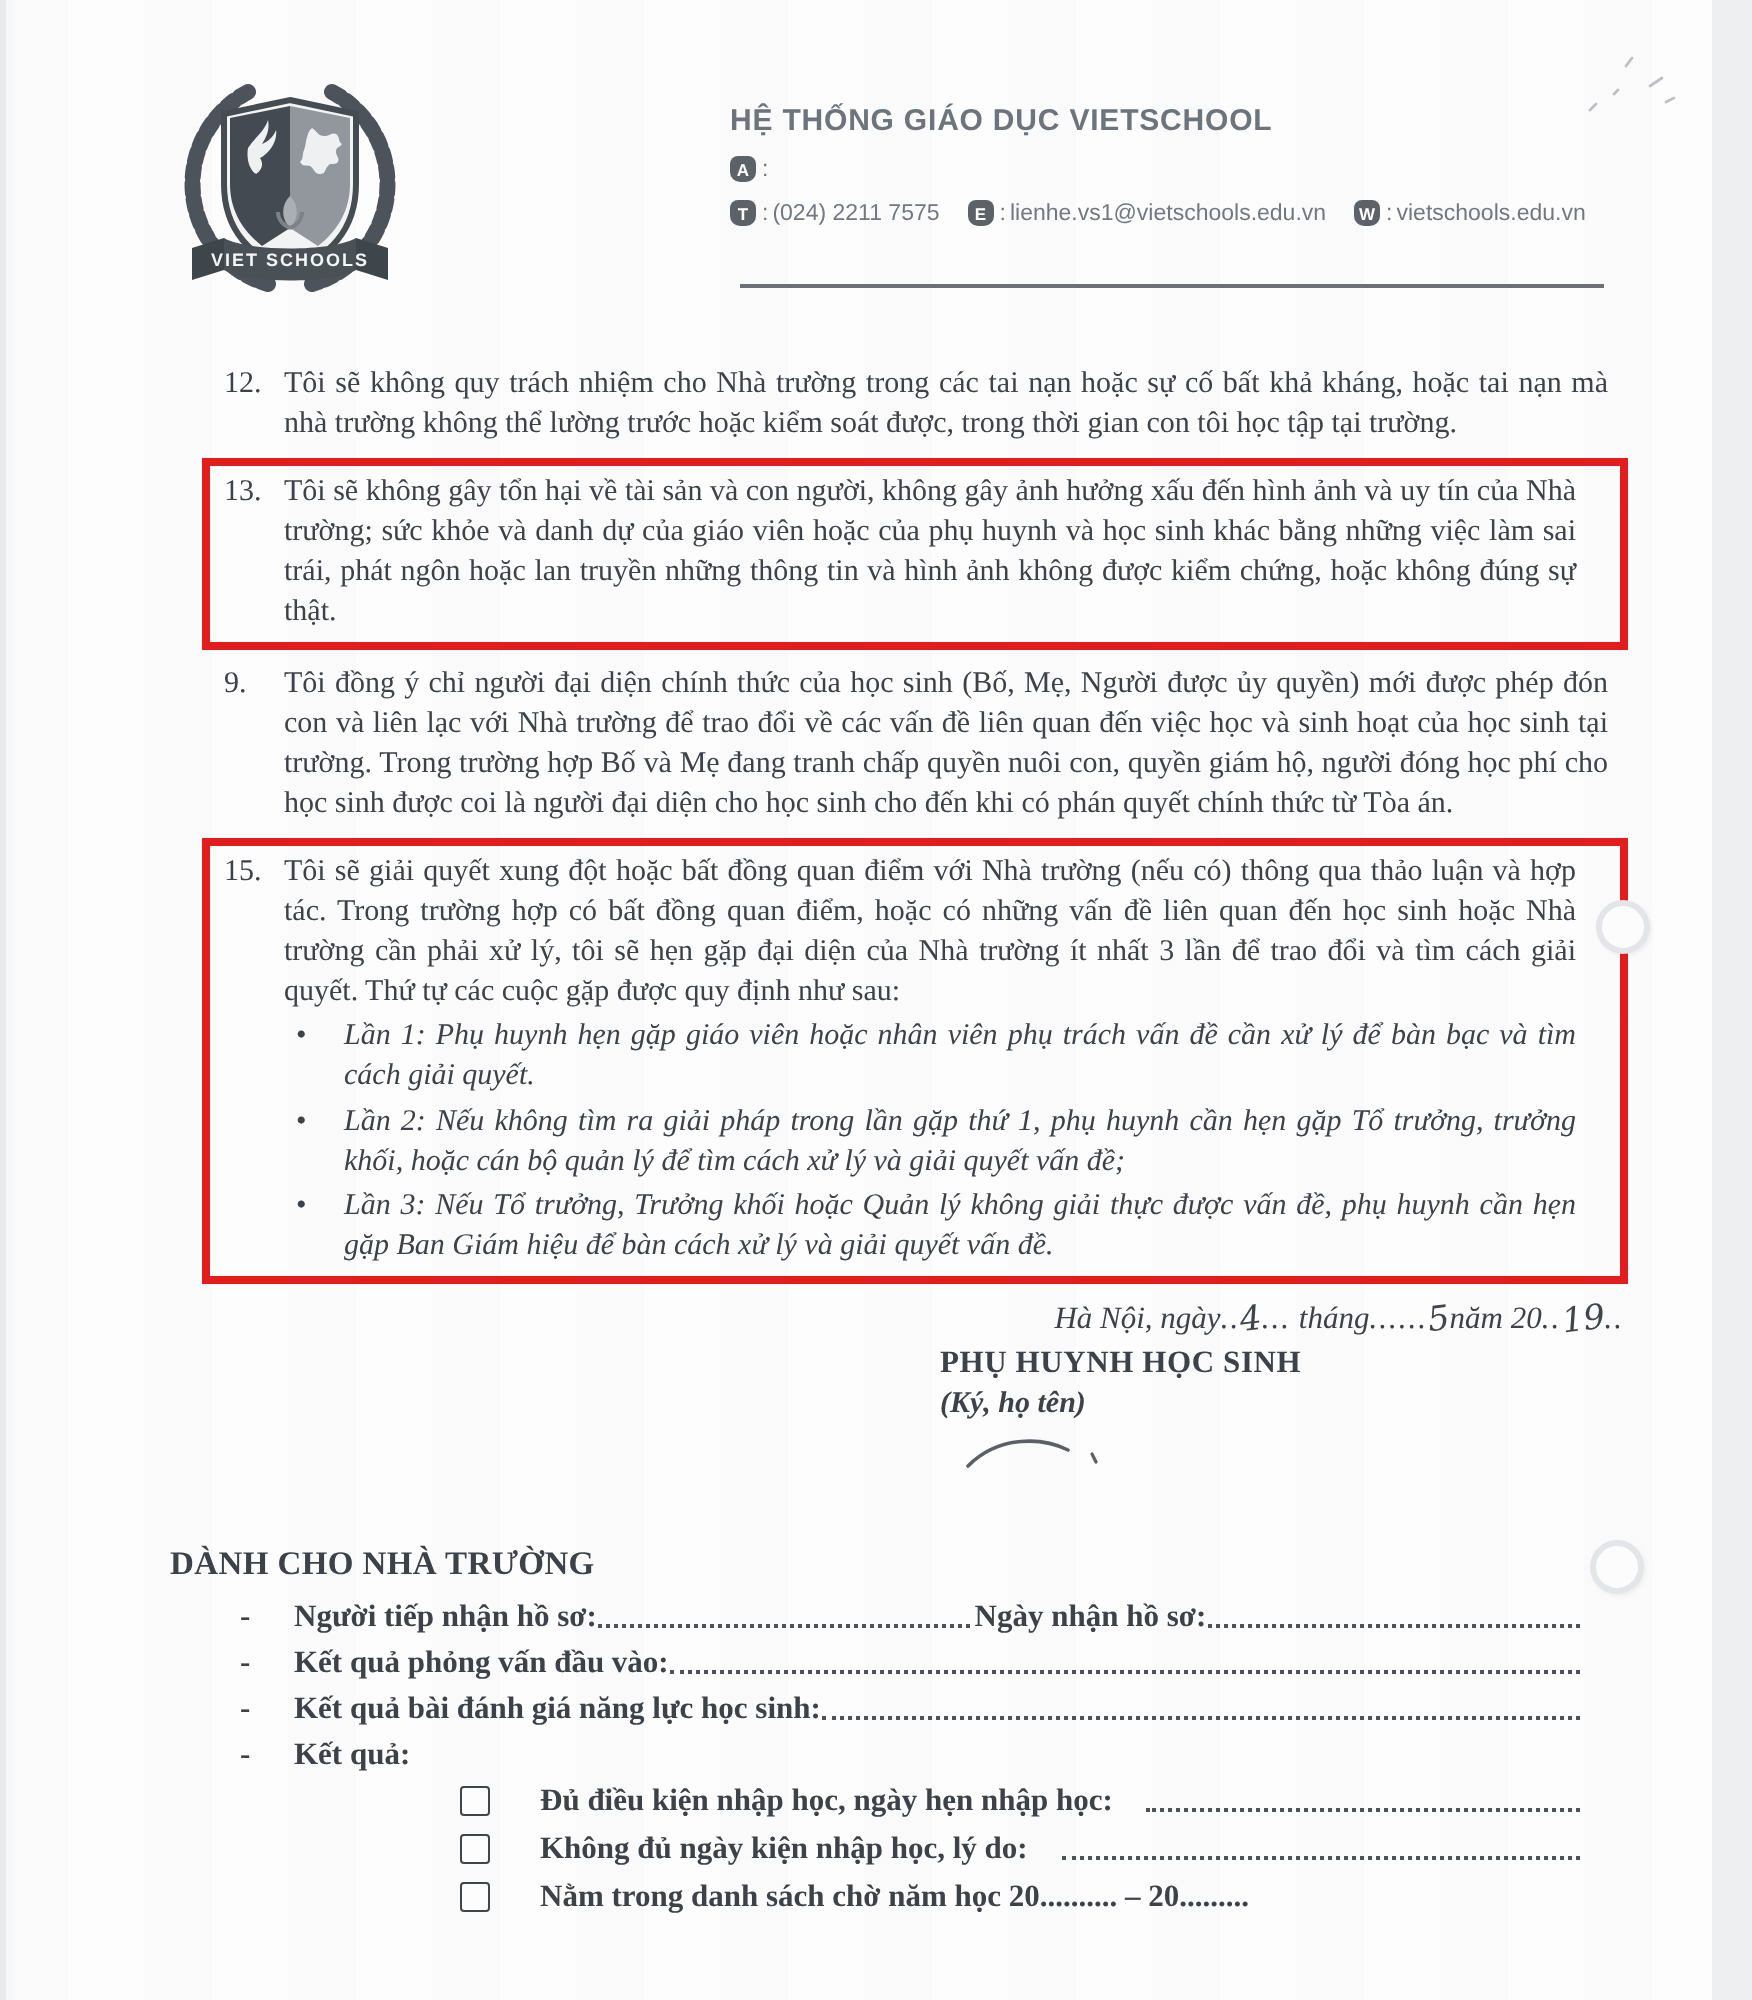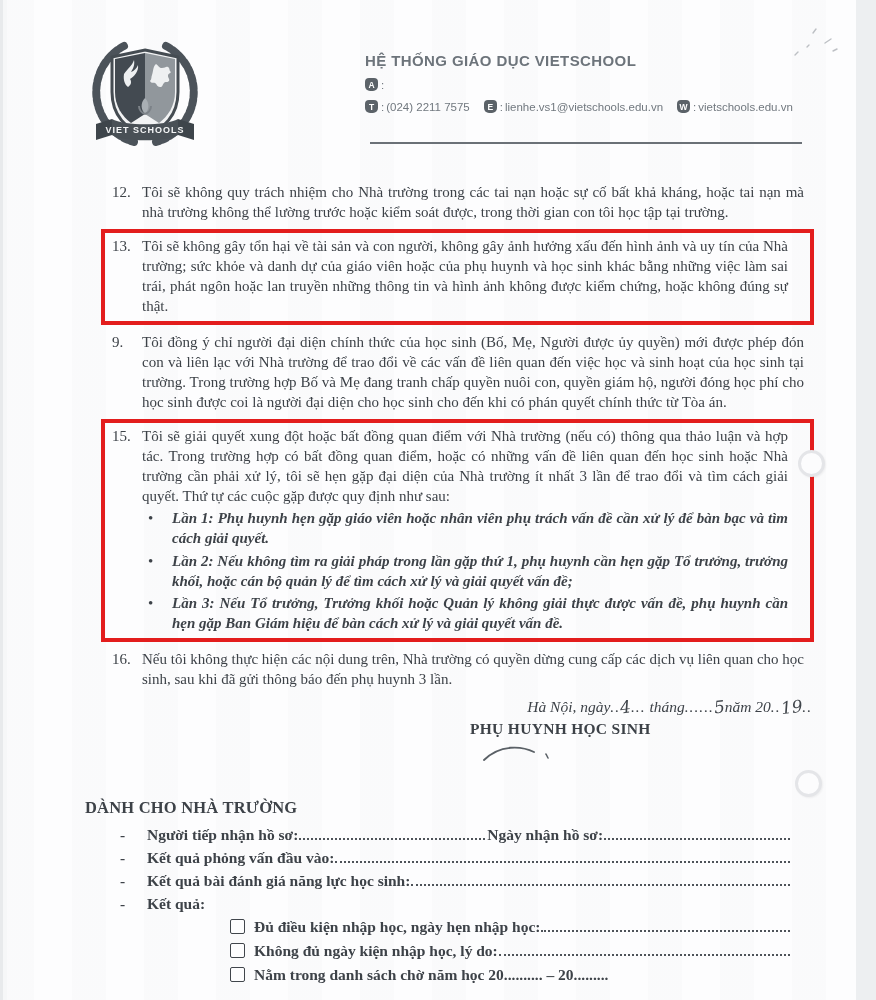--- a/index.html
+++ b/index.html
@@ -35,39 +35,39 @@
   
   .terms { margin:24px 72px 0 112px; font-size:15px; line-height:1.34; text-align:justify; }
   .term { display:flex; margin-bottom:7px; }
   .term .num { width:30px; flex:none; }
   .term .ttext { flex:1; }
   .redbox { border:4px solid #e31d1d; margin:0 -10px 7px -11px; padding:3px 22px 4px 7px; }
   .redbox .term { margin-bottom:0; }
   .bullets { list-style:none; margin:2px 0 1px 36px; font-style:italic; }
   .bullets li { display:flex; margin-top:2px; }
   .bullets .marker { width:24px; flex:none; font-style:normal; }
-  .bullets .btext { flex:1;font-weight:bold; }
+  .bullets .btext { flex:1; }
 
   
   .date-line { text-align:right; margin:2px 64px 0 0; font-style:italic; font-size:15.5px; white-space:nowrap; }
   .dots { letter-spacing:1px; }
   .hand { display:inline-block; font-family:"DejaVu Serif", serif; font-style:italic;
     font-size:17px; color:#40454b; transform:rotate(-7deg); position:relative; top:1px; }
   .sig-wrap { width:320px; margin-left:470px; text-align:left; }
   .sig-title { font-weight:bold; font-size:15.5px; letter-spacing:.3px; margin-top:4px; }
   .sig-sub { font-weight:bold; font-style:italic; font-size:15px; margin-top:3px; }
   .sig-mark { margin-top:2px; height:26px; }
 
   
   .admin { margin:28px 84px 0 85px; font-size:15.5px; }
   .admin-heading { font-weight:bold; font-size:16.5px; letter-spacing:.2px; margin-bottom:8px; }
   .admin-row { display:flex; align-items:flex-end; padding-left:35px; margin-bottom:5px; font-weight:bold; }
   .admin-row .dash { width:27px; flex:none; font-weight:bold; }
   .leader { flex:1; border-bottom:2px dotted #4e5359; margin:0 2px 4px 1px; min-width:30px; }
-  .cb-row { display:flex; align-items:flex-end; margin:0 0 6px 145px; font-weight:bold; }
+  .cb-row { display:flex; align-items:flex-end; margin:0 0 6px 145px; font-weight:bold;gap:16px; }
   .checkbox { width:15px; height:15px; border:1.8px solid #40454b; border-radius:2px;
     margin:0 9px 2px 0; flex:none; background:#fdfdfe; }
   .cb-label { white-space:nowrap; }
 </style>
 </head>
 <body>
 
 <div class="page">
   <div class="left-edge"></div>
   <div class="right-band"></div>
@@ -154,32 +154,29 @@
           <span class="marker">•</span>
           <span class="btext">Lần 2: Nếu không tìm ra giải pháp trong lần gặp thứ 1, phụ huynh cần hẹn gặp Tổ trưởng, trưởng khối, hoặc cán bộ quản lý để tìm cách xử lý và giải quyết vấn đề;</span>
         </li>
         <li>
           <span class="marker">•</span>
           <span class="btext">Lần 3: Nếu Tổ trưởng, Trưởng khối hoặc Quản lý không giải thực được vấn đề, phụ huynh cần hẹn gặp Ban Giám hiệu để bàn cách xử lý và giải quyết vấn đề.</span>
         </li>
       </ul>
     </div>
 
-    <div class="term">
-      <span class="num">16.</span>
-      <div class="ttext">Nếu tôi không thực hiện các nội dung trên, Nhà trường có quyền dừng cung cấp các dịch vụ liên quan cho học sinh, sau khi đã gửi thông báo đến phụ huynh 3 lần.</div>
-    </div>
   </div>
 
   <div class="date-line">
     <span>Hà Nội, ngày</span><span class="dots">..</span><span class="hand">4</span><span class="dots">...</span>
     <span>tháng</span><span class="dots">......</span><span class="hand">5</span><span>năm 20</span><span class="dots">..</span><span class="hand">19</span><span class="dots">..</span>
   </div>
   <div class="sig-wrap">
     <div class="sig-title">PHỤ HUYNH HỌC SINH</div>
+    <div class="sig-sub">(Ký, họ tên)</div>
     <svg class="sig-mark" width="110" height="26" viewBox="0 0 110 26">
       <path d="M14,20 C30,4 52,6 64,12" stroke="#5a6066" stroke-width="1.8" fill="none" stroke-linecap="round"></path>
       <path d="M76,14 l2,4" stroke="#5a6066" stroke-width="1.6" fill="none" stroke-linecap="round"></path>
     </svg>
   </div>
 
   <div class="admin">
     <div class="admin-heading">DÀNH CHO NHÀ TRƯỜNG</div>
 
     <div class="admin-row">

